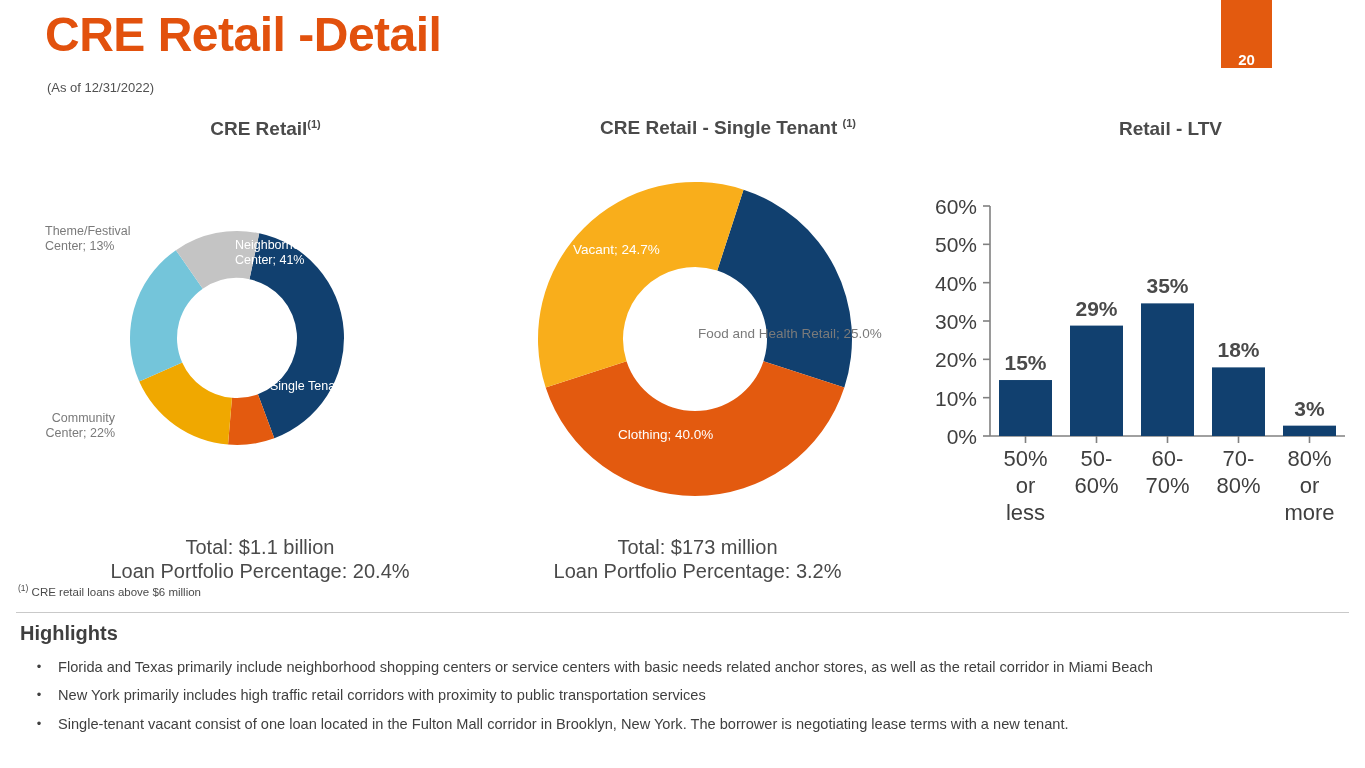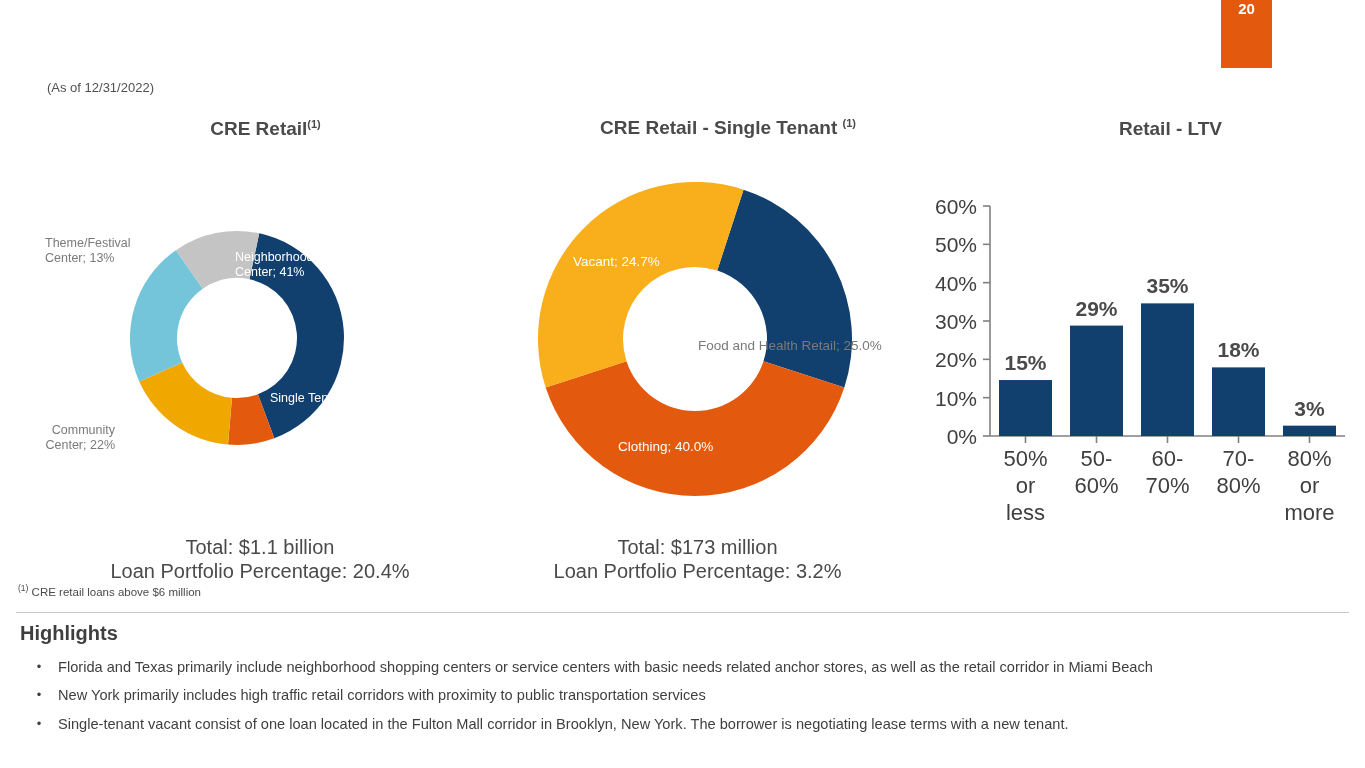--- a/index.html
+++ b/index.html
@@ -10,21 +10,21 @@
     color:#3f3f3f;
     overflow:hidden;
     position:relative;
   }
   .slide{position:relative;width:1365px;height:768px;}
 
   
   .page-badge{
     position:absolute;left:1221px;top:0;width:51px;height:68px;
     background:#E35A0F;color:#ffffff;
-    display:flex;align-items:flex-start;justify-content:center;
+    display:flex;align-items:flex-end;justify-content:center;
     font-size:15px;font-weight:bold;
   }
   .title{
     position:absolute;left:45px;top:9px;
     font-size:48px;font-weight:bold;color:#E2510D;
     letter-spacing:-0.5px;line-height:1.1;white-space:nowrap;
   }
   .subtitle{
     position:absolute;left:47px;top:80px;
     font-size:13px;color:#505050;white-space:nowrap;
@@ -38,21 +38,21 @@
   .chart-title sup{font-size:11px;vertical-align:super;}
   #title-donut1{left:0;top:118px;width:475px;}
   #title-donut2{left:460px;top:117px;width:480px;}
   #title-bar{left:960px;top:118px;width:365px;}
 
   
   .donut-wrap{position:absolute;}
   .donut-wrap svg{display:block;overflow:visible;}
   .seg-label{
     position:absolute;font-size:12.5px;line-height:1.22;
-    white-space:pre;pointer-events:none;margin-top:12px;
+    white-space:pre;pointer-events:none;
   }
   .lbl-light{color:#ffffff;}
   .lbl-dark{color:#7a7a7a;}
 
   
   .totals{
     position:absolute;font-size:20px;color:#4a4a4a;
     text-align:center;line-height:1.22;white-space:pre-line;
   }
   #totals1{left:75px;top:535px;width:370px;}
@@ -87,20 +87,21 @@
 </style>
 </head>
 <body>
 
 <div class="slide">
 
   <div class="page-badge">
     <span>20</span>
   </div>
 
+  <div class="title">CRE Retail -Detail</div>
   <div class="subtitle">(As of 12/31/2022)</div>
 
   <div class="chart-title" id="title-donut1">
     <span>CRE Retail</span><sup>(1)</sup>
   </div>
 
   <div class="donut-wrap" id="donut1" style="left:130px;top:231px;">
     <svg width="214" height="214" viewBox="0 0 214 214">
         <path d="M129.24655091750026,2.3382067214827913 A107,107 0 0 1 144.29720906343428,207.28917287563237 L127.91432283930895,163.2369193695135 A60,60 0 0 0 119.47470144906556,48.31114395597166 Z" fill="#11406F"></path>
         <path d="M144.29720906343428,207.28917287563237 A107,107 0 0 1 98.04647076344229,213.62473593969696 L101.9793294000611,166.78957155497028 A60,60 0 0 0 127.91432283930895,163.2369193695135 Z" fill="#E35A0F"></path>

